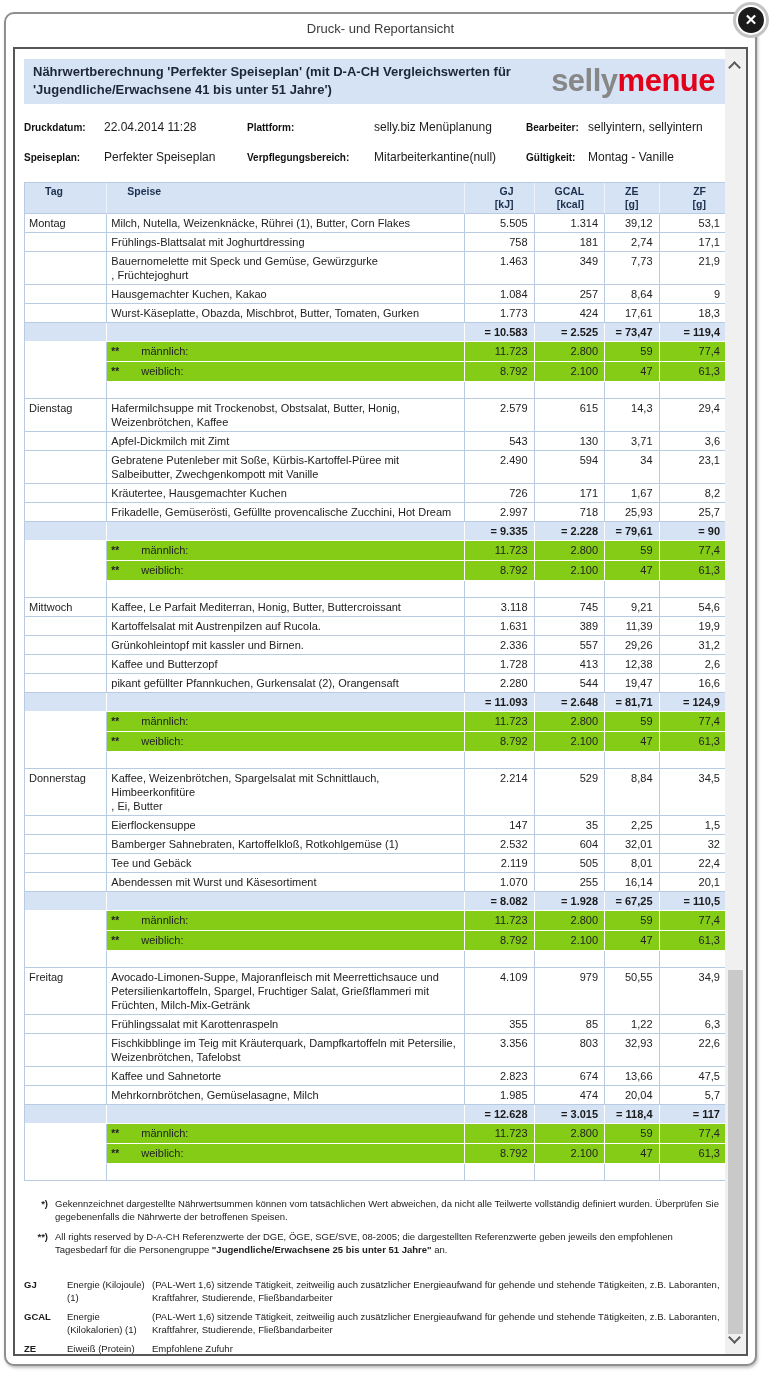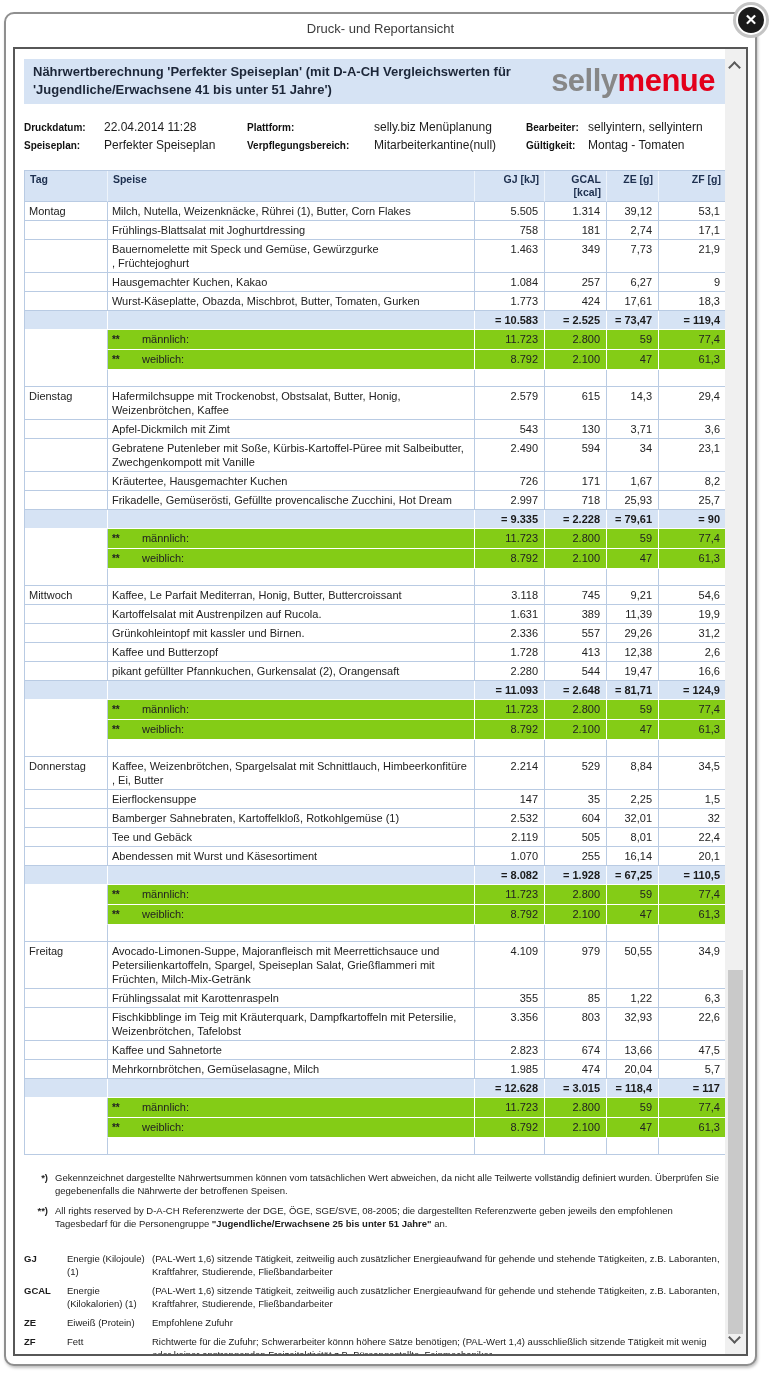--- a/index.html
+++ b/index.html
@@ -51,40 +51,40 @@
     display:flex; justify-content:space-between; align-items:center;
     background:#d6e3f4; padding:4px 8px 5px 9px; width:703px; min-height:45px;
   }
   .report-title { font-size:13px; font-weight:bold; line-height:18px; color:#1c2638; width:555px; }
   .logo { font-size:31px; font-weight:bold; letter-spacing:-0.5px; white-space:nowrap; padding-right:4px; }
 
   
   .meta {
     width:703px; margin:16px 0 18px 0;
     display:grid; grid-template-columns:80px 143px 127px 152px 62px 1fr;
-    row-gap:4px; align-items:baseline;
+    row-gap:16px; align-items:baseline;
   }
   .meta-label { font-size:10px; font-weight:bold; color:#111; }
   .meta-value { font-size:12px; color:#1c1c1c; }
 
   
   table.report {
     width:703px; border-collapse:separate; border-spacing:0;
     border-top:1px solid #b9cbe3; border-left:1px solid #b9cbe3;
     font-size:11px;
   }
   th, td {
     border-right:1px solid #b9cbe3; border-bottom:1px solid #b9cbe3;
     padding:2px 4px; vertical-align:top; line-height:14px;
   }
   col.w-tag{width:83px} col.w-sp{width:368px} col.w-gj{width:70px}
   col.w-gcal{width:62px} col.w-ze{width:52px} col.w-zf{width:68px}
   thead th {
     background:#d6e3f4; font-size:10.5px; font-weight:bold; color:#1d2f4e;
-    text-align:left; border-right:1px solid #eef4fb; padding:2px 5px; line-height:13px;
+    text-align:left; border-right:1px solid #eef4fb; padding:2px 20px; line-height:13px;
   }
   thead th.c-num { text-align:right; }
   thead th:last-child { border-right-color:#b9cbe3; }
   td.c-sp { white-space:pre-wrap; }
   td.c-num { text-align:right; padding-right:6px; white-space:nowrap; }
   .total-row td { background:#d6e3f4; font-weight:bold; color:#1a1a1a;
     border-right-color:#fff; border-bottom-color:#fff; height:19px; }
   .total-row td:last-child { border-right-color:#b9cbe3; }
   .ref-row td { background:#84cc16; border-right-color:#fff; border-bottom-color:#fff; height:19px; }
   .ref-row td.c-tag { background:#fff; border-right-color:#b9cbe3; }
@@ -126,21 +126,21 @@
         <span class="meta-value">22.04.2014 11:28</span>
         <span class="meta-label">Plattform:</span>
         <span class="meta-value">selly.biz Menüplanung</span>
         <span class="meta-label">Bearbeiter:</span>
         <span class="meta-value">sellyintern, sellyintern</span>
         <span class="meta-label">Speiseplan:</span>
         <span class="meta-value">Perfekter Speiseplan</span>
         <span class="meta-label">Verpflegungsbereich:</span>
         <span class="meta-value">Mitarbeiterkantine(null)</span>
         <span class="meta-label">Gültigkeit:</span>
-        <span class="meta-value">Montag - Tomaten</span>
+        <span class="meta-value">Montag - Vanille</span>
       </div>
 
       <table class="report">
         <colgroup>
           <col class="w-tag">
             <col class="w-sp">
             <col class="w-gj">
             <col class="w-gcal">
             <col class="w-ze">
             <col class="w-zf">
@@ -179,21 +179,21 @@
               <td class="c-num">1.463</td>
               <td class="c-num">349</td>
               <td class="c-num">7,73</td>
               <td class="c-num">21,9</td>
             </tr>
             <tr class="meal-row">
               <td class="c-tag"></td>
               <td class="c-sp">Hausgemachter Kuchen, Kakao</td>
               <td class="c-num">1.084</td>
               <td class="c-num">257</td>
-              <td class="c-num">6,27</td>
+              <td class="c-num">8,64</td>
               <td class="c-num">9</td>
             </tr>
             <tr class="meal-row">
               <td class="c-tag"></td>
               <td class="c-sp">Wurst-Käseplatte, Obazda, Mischbrot, Butter, Tomaten, Gurken</td>
               <td class="c-num">1.773</td>
               <td class="c-num">424</td>
               <td class="c-num">17,61</td>
               <td class="c-num">18,3</td>
             </tr>
@@ -441,21 +441,21 @@
             <tr class="gap-row">
               <td class="c-tag"></td>
               <td class="c-sp"></td>
               <td class="c-num"></td>
               <td class="c-num"></td>
               <td class="c-num"></td>
               <td class="c-num"></td>
             </tr>
             <tr class="meal-row">
               <td class="c-tag">Freitag</td>
-              <td class="c-sp">Avocado-Limonen-Suppe, Majoranfleisch mit Meerrettichsauce und Petersilienkartoffeln, Spargel, Speiseplan Salat, Grießflammeri mit Früchten, Milch-Mix-Getränk</td>
+              <td class="c-sp">Avocado-Limonen-Suppe, Majoranfleisch mit Meerrettichsauce und Petersilienkartoffeln, Spargel, Fruchtiger Salat, Grießflammeri mit Früchten, Milch-Mix-Getränk</td>
               <td class="c-num">4.109</td>
               <td class="c-num">979</td>
               <td class="c-num">50,55</td>
               <td class="c-num">34,9</td>
             </tr>
             <tr class="meal-row">
               <td class="c-tag"></td>
               <td class="c-sp">Frühlingssalat mit Karottenraspeln</td>
               <td class="c-num">355</td>
               <td class="c-num">85</td>

